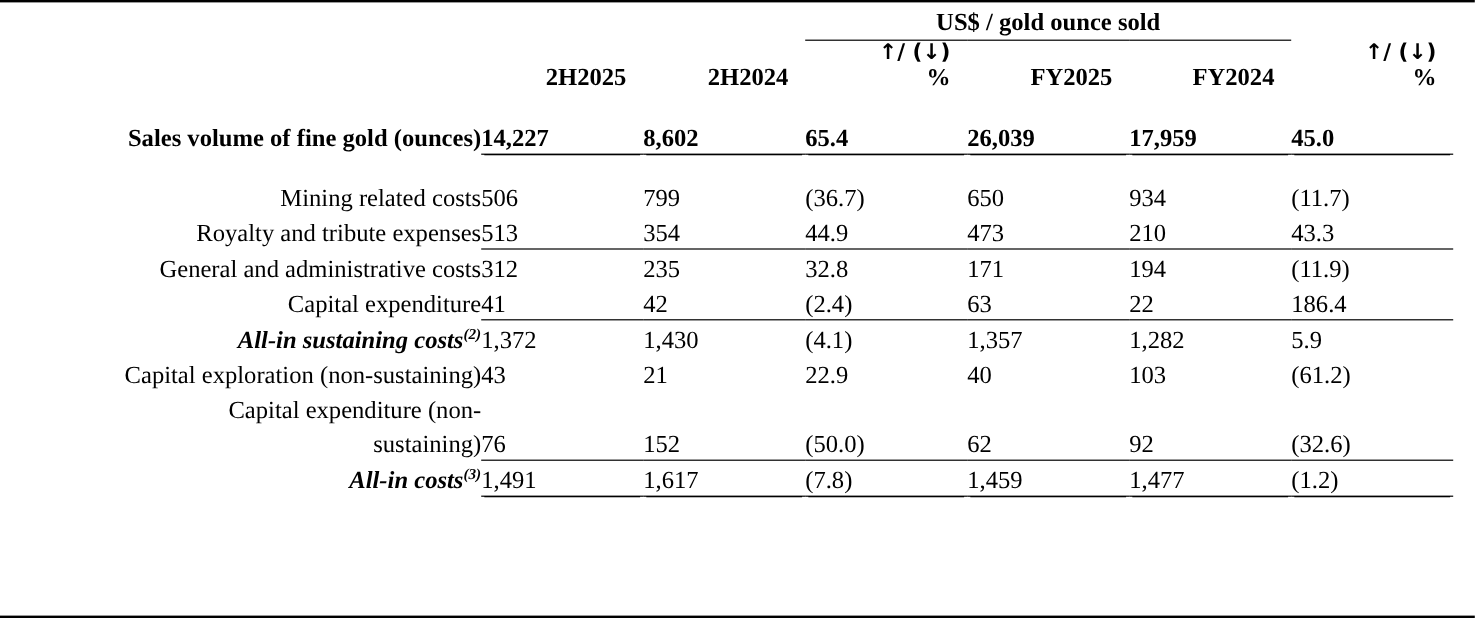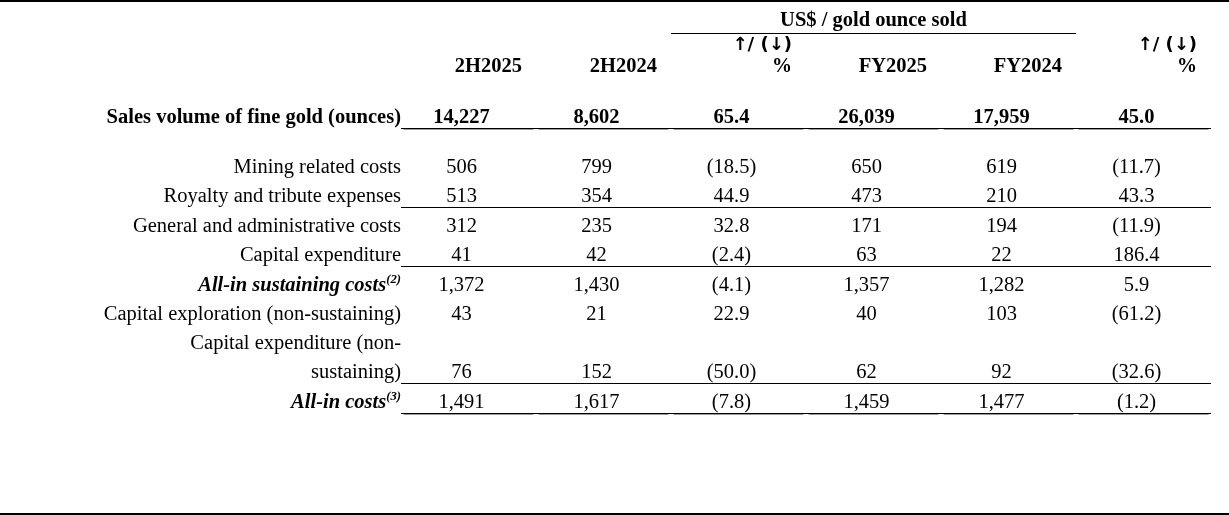--- a/index.html
+++ b/index.html
@@ -52,21 +52,21 @@
     padding: 0;
     vertical-align: bottom;
     font-weight: normal;
   }
   .lbl {
     text-align: right;
     padding-left: 10px;
     white-space: nowrap;
   }
   .num {
-    text-align: center;
+    text-align: left;
     padding-right: 14px;
     white-space: nowrap;
   }
   .hdr-unit {
     text-align: center;
     font-weight: bold;
     font-size: 20.5px;
     padding-bottom: 2px;
   }
   .hdr-col {
@@ -170,23 +170,23 @@
       </tr>
 
       <tr class="row-gap">
         <td colspan="7"></td>
       </tr>
 
       <tr class="row-std">
         <td class="lbl">Mining related costs</td>
         <td class="num">506</td>
         <td class="num">799</td>
-        <td class="num">(18.5)</td>
+        <td class="num">(36.7)</td>
         <td class="num">650</td>
-        <td class="num">619</td>
+        <td class="num">934</td>
         <td class="num">(11.7)</td>
       </tr>
 
       <tr class="row-std">
         <td class="lbl">Royalty and tribute expenses</td>
         <td class="num ul">513</td>
         <td class="num ul">354</td>
         <td class="num ul">44.9</td>
         <td class="num ul">473</td>
         <td class="num ul">210</td>

